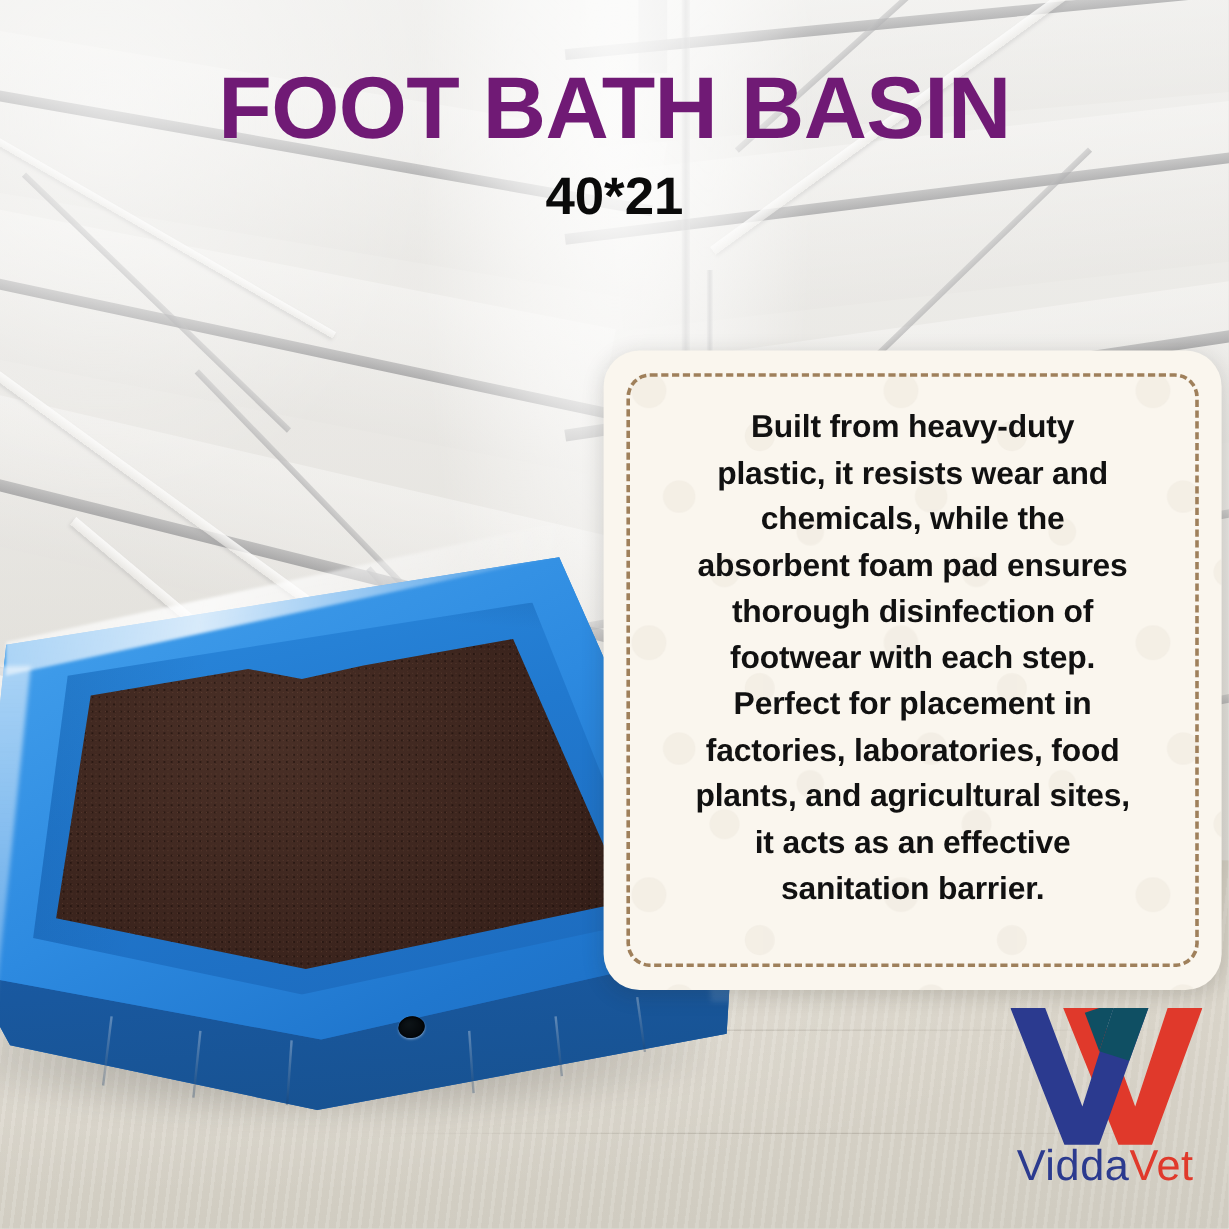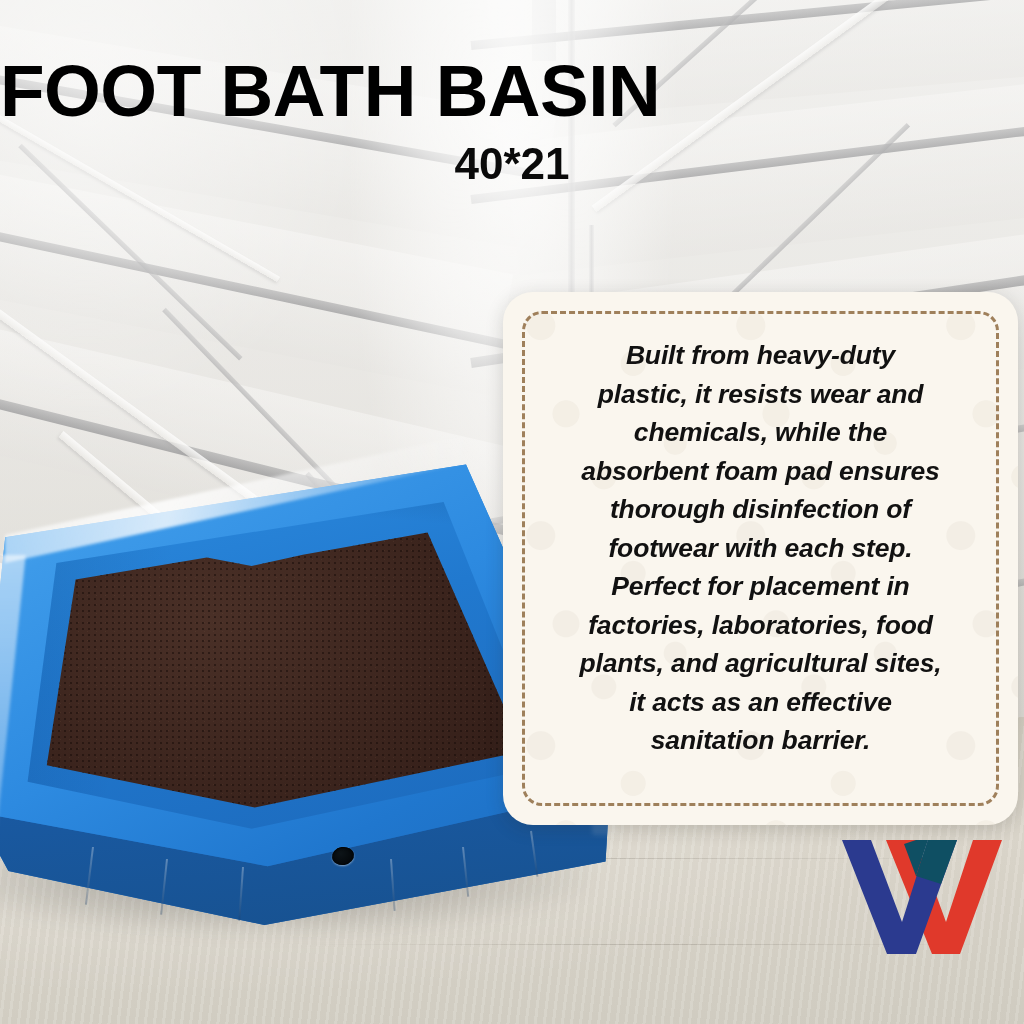--- a/index.html
+++ b/index.html
@@ -88,21 +88,22 @@
       radial-gradient(ellipse at 20% 40%, rgba(255,255,255,.22), rgba(255,255,255,0) 60%);
   }
   .floor-line{
     position:absolute; height:1px;
     background:linear-gradient(90deg,rgba(160,154,143,0),rgba(150,144,133,.45),rgba(160,154,143,0));
   }
 
   
   .headline{
     position:absolute; left:0; right:0; top:56px;
-    color:#000000;
+    text-align:center;
+    color:#701a75;
     font-weight:900;
     letter-spacing:-.5px;
     line-height:.96;
     font-size:73px;
     font-stretch:condensed;
     text-shadow:0 1px 0 rgba(255,255,255,.25);
     white-space:nowrap;
   }
   .subhead{
     position:absolute; left:0; right:0; top:142px;
@@ -225,21 +226,20 @@
 
   
   .card{
     position:absolute;
     left:503px; top:292px;
     width:515px; height:533px;
     background:#faf6ee;
     border-radius:30px;
     box-shadow:0 4px 18px rgba(40,38,34,.18);
     overflow:hidden;
-    font-style:italic;
   }
   .card-watermark{
     position:absolute; inset:0;
     opacity:.055;
     background-image:
       radial-gradient(circle at 18% 16%, #8a7a62 0 14px, transparent 15px),
       radial-gradient(circle at 62% 34%, #8a7a62 0 12px, transparent 13px),
       radial-gradient(circle at 30% 58%, #8a7a62 0 13px, transparent 14px),
       radial-gradient(circle at 82% 72%, #8a7a62 0 11px, transparent 12px),
       radial-gradient(circle at 48% 88%, #8a7a62 0 12px, transparent 13px);
@@ -389,15 +389,18 @@
   <div class="logo">
     <svg class="logo-mark" viewBox="0 0 160 118">
 
       <path d="M44 2 L74 2 L104 84 L131 2 L160 2 L118 116 L90 116 Z" fill="#e0392b"></path>
 
       <path d="M0 2 L29 2 L60 84 L86 2 L115 2 L74 116 L45 116 Z" fill="#2b3a8f"></path>
 
       <path d="M74 2 L86 2 L74 38 L62 6 Z" fill="#0f4f63"></path>
       <path d="M86 2 L115 2 L99 46 L74 38 Z" fill="#0f4f63"></path>
     </svg>
+    <div class="logo-word">
+      <span class="part-a">Vidda</span><span class="part-b">Vet</span>
+    </div>
   </div>
 
 </div>
 
 </body></html>

